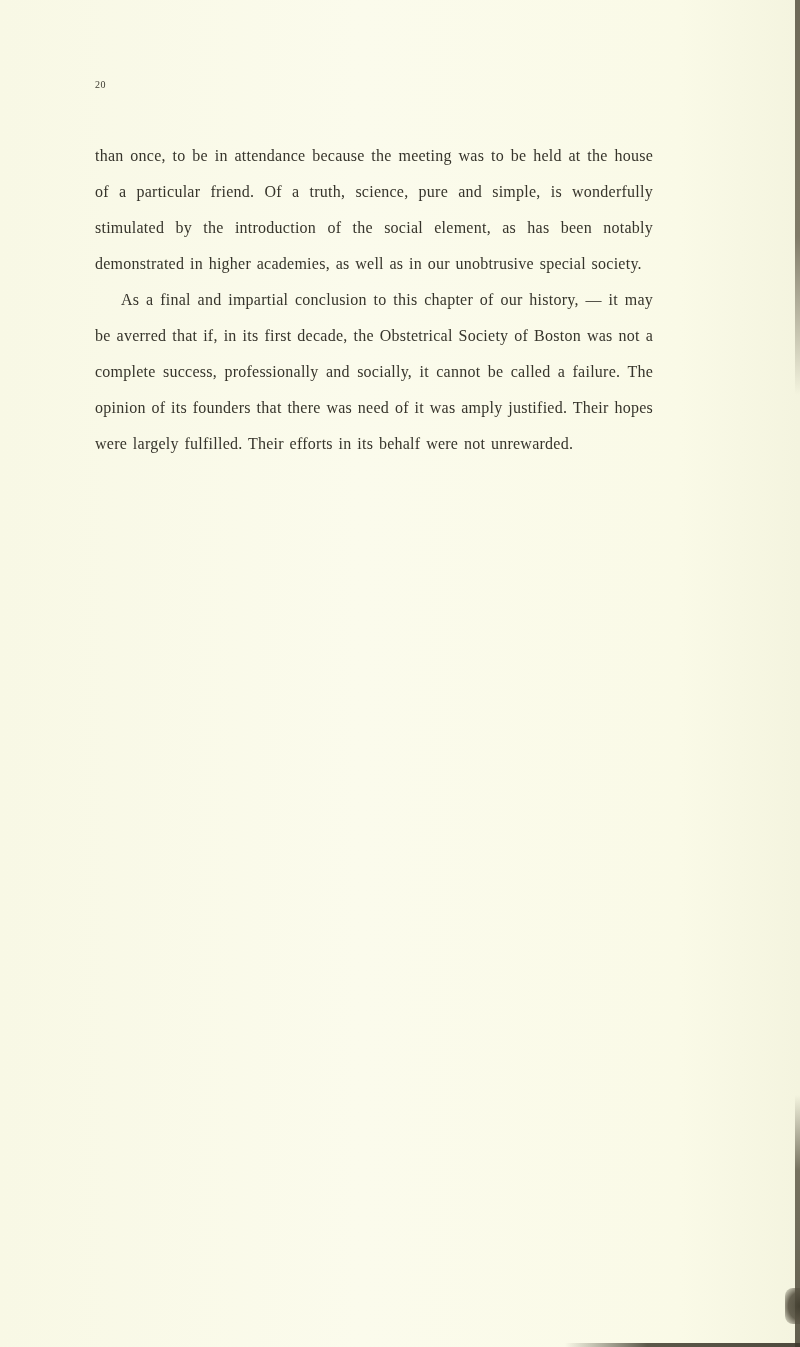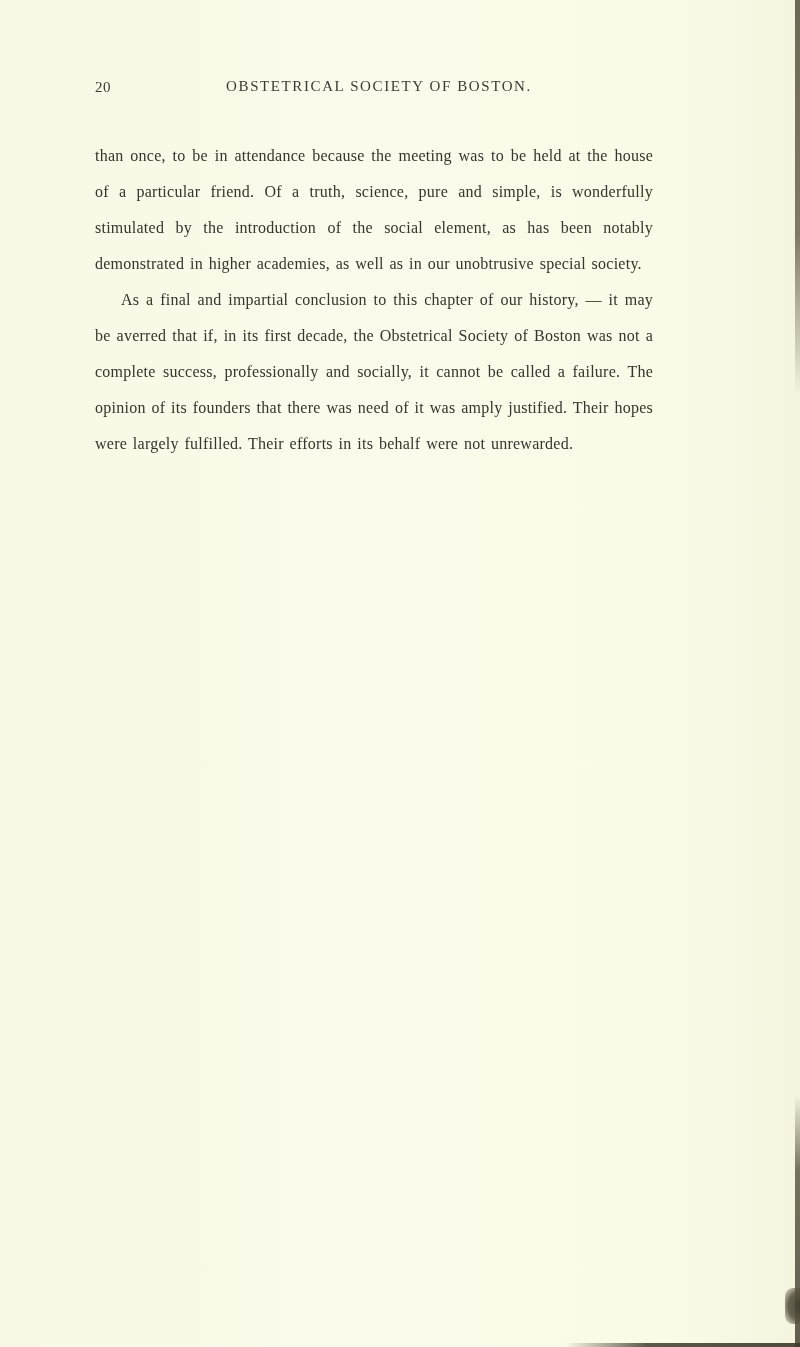--- a/index.html
+++ b/index.html
@@ -18,21 +18,21 @@
   .content {
     position: absolute;
     left: 95px;
     top: 78px;
     width: 558px;
   }
   .running-head {
     position: relative;
     height: 26px;
     margin-bottom: 34px;
-    font-size: 15px;
+    font-size: 10px;
     letter-spacing: 1.6px;
     color: #3d3b31;
     white-space: nowrap;
   }
   .page-number {
     position: absolute;
     left: 0;
     top: 1px;
     letter-spacing: 0.5px;
   }
@@ -84,21 +84,20 @@
 </style>
 </head>
 <body>
 
 <div class="page">
 
   <div class="content">
 
     <div class="running-head">
       <span class="page-number">20</span>
-      <div class="head-title">OBSTETRICAL SOCIETY OF BOSTON.</div>
     </div>
 
     <div class="body-text">
       <p class="para">than once, to be in attendance because the meeting was to be held at the house of a particular friend. Of a truth, science, pure and simple, is wonderfully stimulated by the introduction of the social element, as has been notably demonstrated in higher academies, as well as in our unobtrusive special society.</p>
       <p class="para para-indent">As a final and impartial conclusion to this chapter of our history, — it may be averred that if, in its first decade, the Obstetrical Society of Boston was not a complete success, professionally and socially, it cannot be called a failure. The opinion of its founders that there was need of it was amply justified. Their hopes were largely fulfilled. Their efforts in its behalf were not unrewarded.</p>
     </div>
 
   </div>
 
   <div class="edge-right-top"></div>

